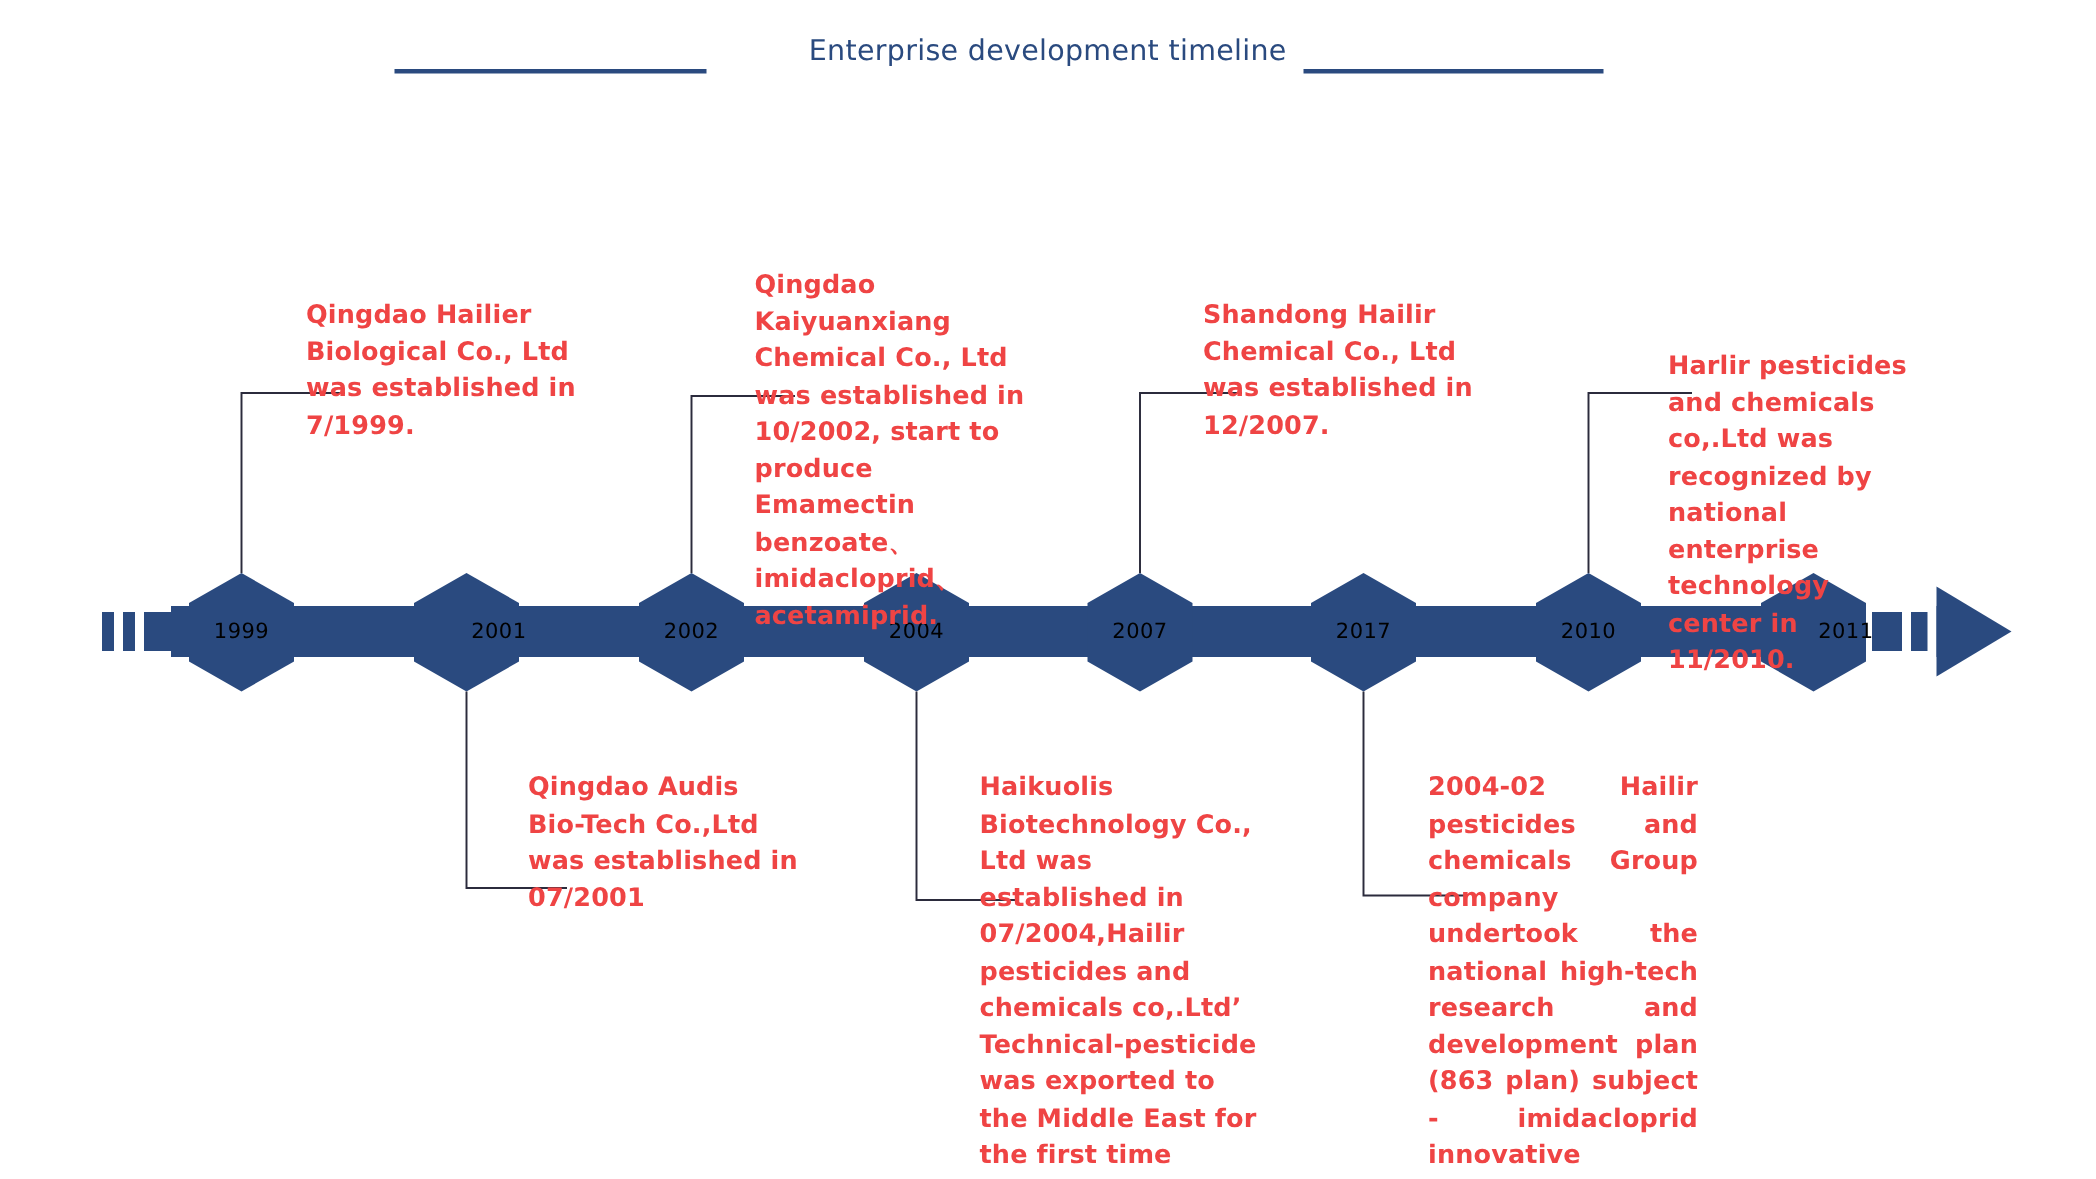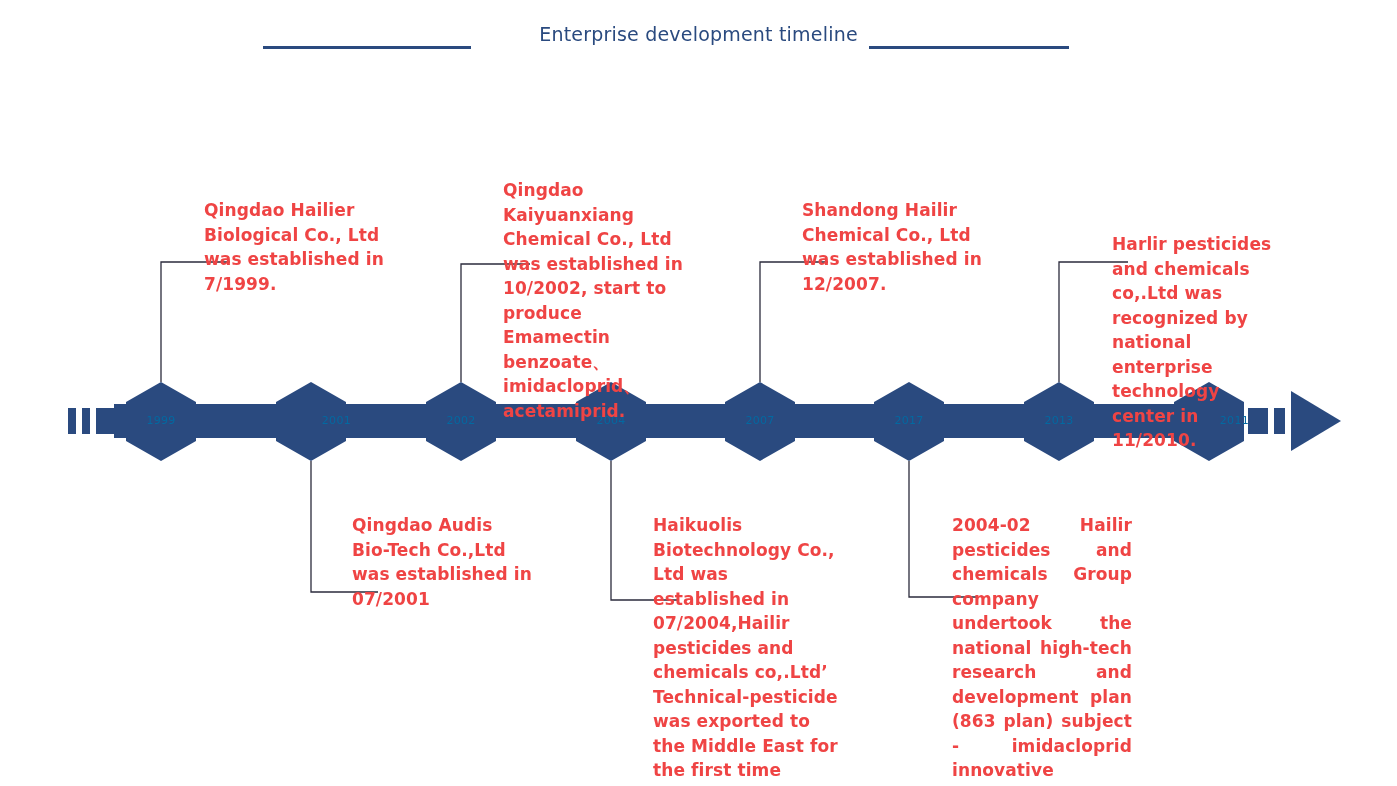--- a/index.html
+++ b/index.html
@@ -48,22 +48,22 @@
     left: 0; top: 0;
     width: 1397px;
     height: 786px;
   }
 
   
   .year-label {
     position: absolute;
     width: 80px;
     text-align: center;
-    color: #0369a1;
-    font-size: 11px;
+    color: #000000;
+    font-size: 14px;
     font-weight: normal;
     letter-spacing: 0.3px;
     line-height: 18px;
     pointer-events: none;
   }
 
   
   .event-text {
     position: absolute;
     color: #ef4444;
@@ -128,21 +128,21 @@
 
   <path d="M1059,382 L1059,262 L1128,262" fill="none" stroke="#2b2b3c" stroke-width="1.3"></path>
 </svg>
 
 <div class="year-label" style="left:121px; top:412px;">1999</div>
 <div class="year-label" style="left:271px; top:412px;text-align:right;">2001</div>
 <div class="year-label" style="left:421px; top:412px;">2002</div>
 <div class="year-label" style="left:571px; top:412px;">2004</div>
 <div class="year-label" style="left:720px; top:412px;">2007</div>
 <div class="year-label" style="left:869px; top:412px;">2017</div>
-<div class="year-label" style="left:1019px; top:412px;">2013</div>
+<div class="year-label" style="left:1019px; top:412px;">2010</div>
 <div class="year-label" style="left:1169px; top:412px;text-align:right;">2011</div>
 
 <div class="event-text" style="left:204px; top:198px; width:180px;">Qingdao Hailier Biological Co., Ltd was established in 7/1999.</div>
 
 <div class="event-text" style="left:352px; top:513px; width:182px;">Qingdao Audis Bio-Tech Co.,Ltd was established in 07/2001</div>
 
 <div class="event-text" style="left:503px; top:178px; width:190px;">Qingdao Kaiyuanxiang Chemical Co., Ltd was established in 10/2002, start to produce Emamectin benzoate、imidacloprid、acetamiprid.</div>
 
 <div class="event-text" style="left:653px; top:513px; width:186px;">Haikuolis Biotechnology Co., Ltd was established in 07/2004,Hailir pesticides and chemicals co,.Ltd’ Technical-pesticide was exported to the Middle East for the first time</div>
 

